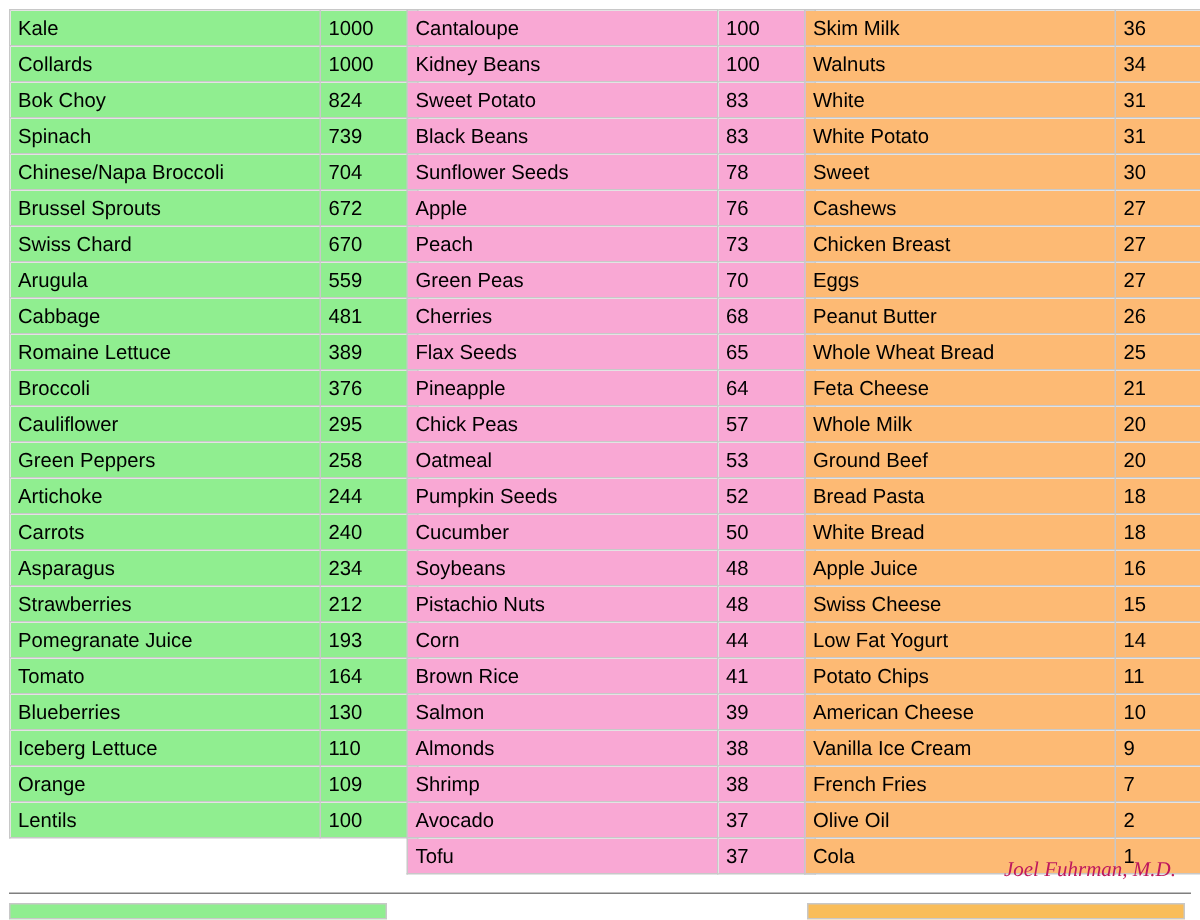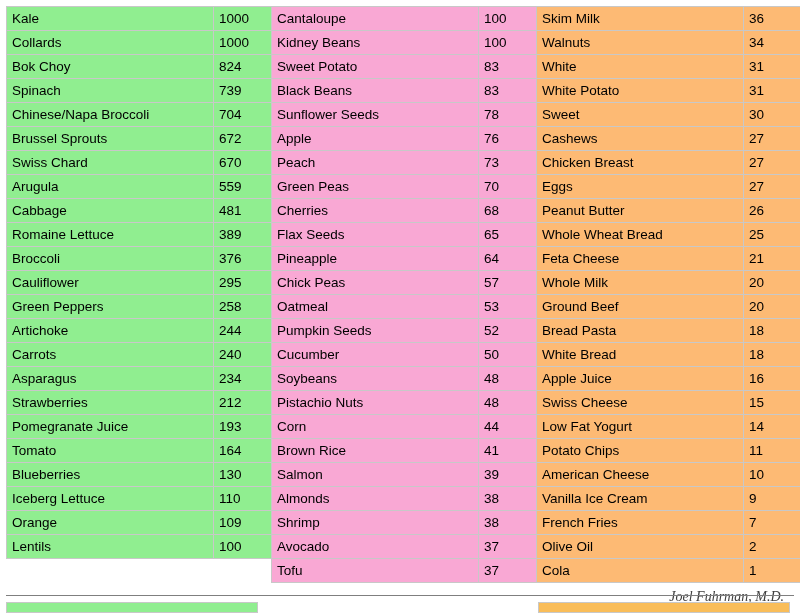--- a/index.html
+++ b/index.html
@@ -56,25 +56,25 @@
   .footer {
     position: absolute;
     left: 6px;
     right: 6px;
     bottom: 0;
     height: 40px;
   }
   .byline {
     position: absolute;
     right: 10px;
-    top: 16px;
+    top: 0px;
     font-family: "Liberation Serif", serif;
     font-style: italic;
     font-size: 14px;
-    color: #404040;
+    color: #be185d;
   }
   .hrline {
     position: absolute;
     top: 22px;
     left: 0;
     width: 100%;
     border-top: 1px solid #7f7f7f;
   }
   .barrow {
     position: absolute;

